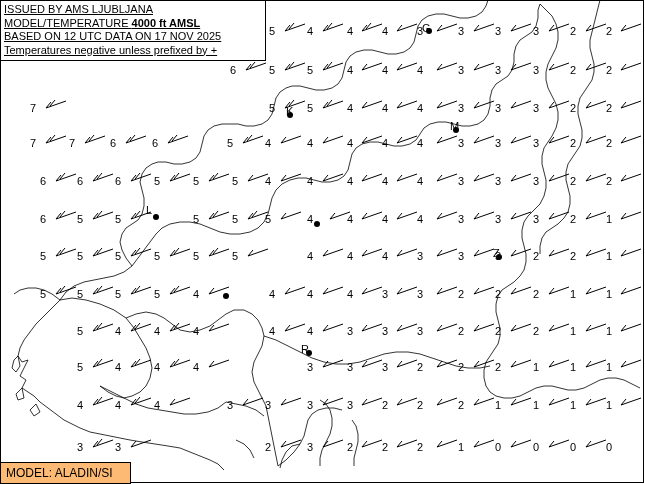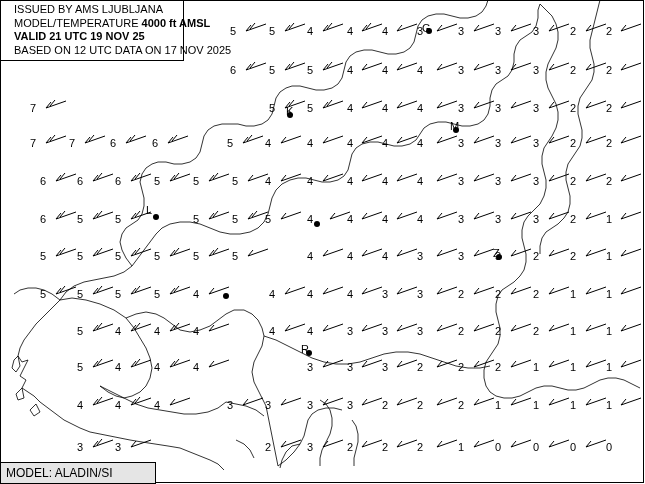--- a/index.html
+++ b/index.html
@@ -26,42 +26,43 @@
   #map-svg {
     position: absolute;
     left: 0; top: 0;
     width: 645px;
     height: 484px;
   }
   .legend-box {
     position: absolute;
     left: 0;
     top: 0;
-    width: 184px;
+    width: 266px;
     background: #ffffff;
     border: 1px solid #000;
     box-sizing: border-box;
-    padding: 2px 3px 3px 13px;
+    padding: 2px 3px 3px 3px;
     font-size: 11px;
     line-height: 13.5px;
     color: #000;
+    text-decoration: underline;
   }
   .legend-box div {
     white-space: nowrap;
   }
   .legend-box .bold {
     font-weight: bold;
   }
   .model-box {
     position: absolute;
     left: 0;
     bottom: 0;
-    width: 156px;
+    width: 131px;
     height: 22px;
-    background: #e5e5e5;
+    background: #fdba74;
     border: 1px solid #000;
     box-sizing: border-box;
     font-size: 12px;
     line-height: 20px;
     padding-left: 5px;
     color: #000;
   }
 </style>
 </head>
 <body>
@@ -983,19 +984,19 @@
         <circle cx="309" cy="353" r="3"></circle>
         <text x="301" y="353" font-family="Liberation Sans, sans-serif" font-size="11">R</text>
       </g>
   </svg>
 
   <div id="map-frame"></div>
 
   <div class="legend-box">
     <div>ISSUED BY AMS LJUBLJANA</div>
     <div><span>MODEL/TEMPERATURE </span><span class="bold">4000 ft AMSL</span></div>
-    <div class="bold">VALID 21 UTC 19 NOV 25</div>
     <div>BASED ON 12 UTC DATA ON 17 NOV 2025</div>
+    <div>Temperatures negative unless prefixed by +</div>
   </div>
 
   <div class="model-box">MODEL: ALADIN/SI</div>
 
 </div>
 
 </body></html>

